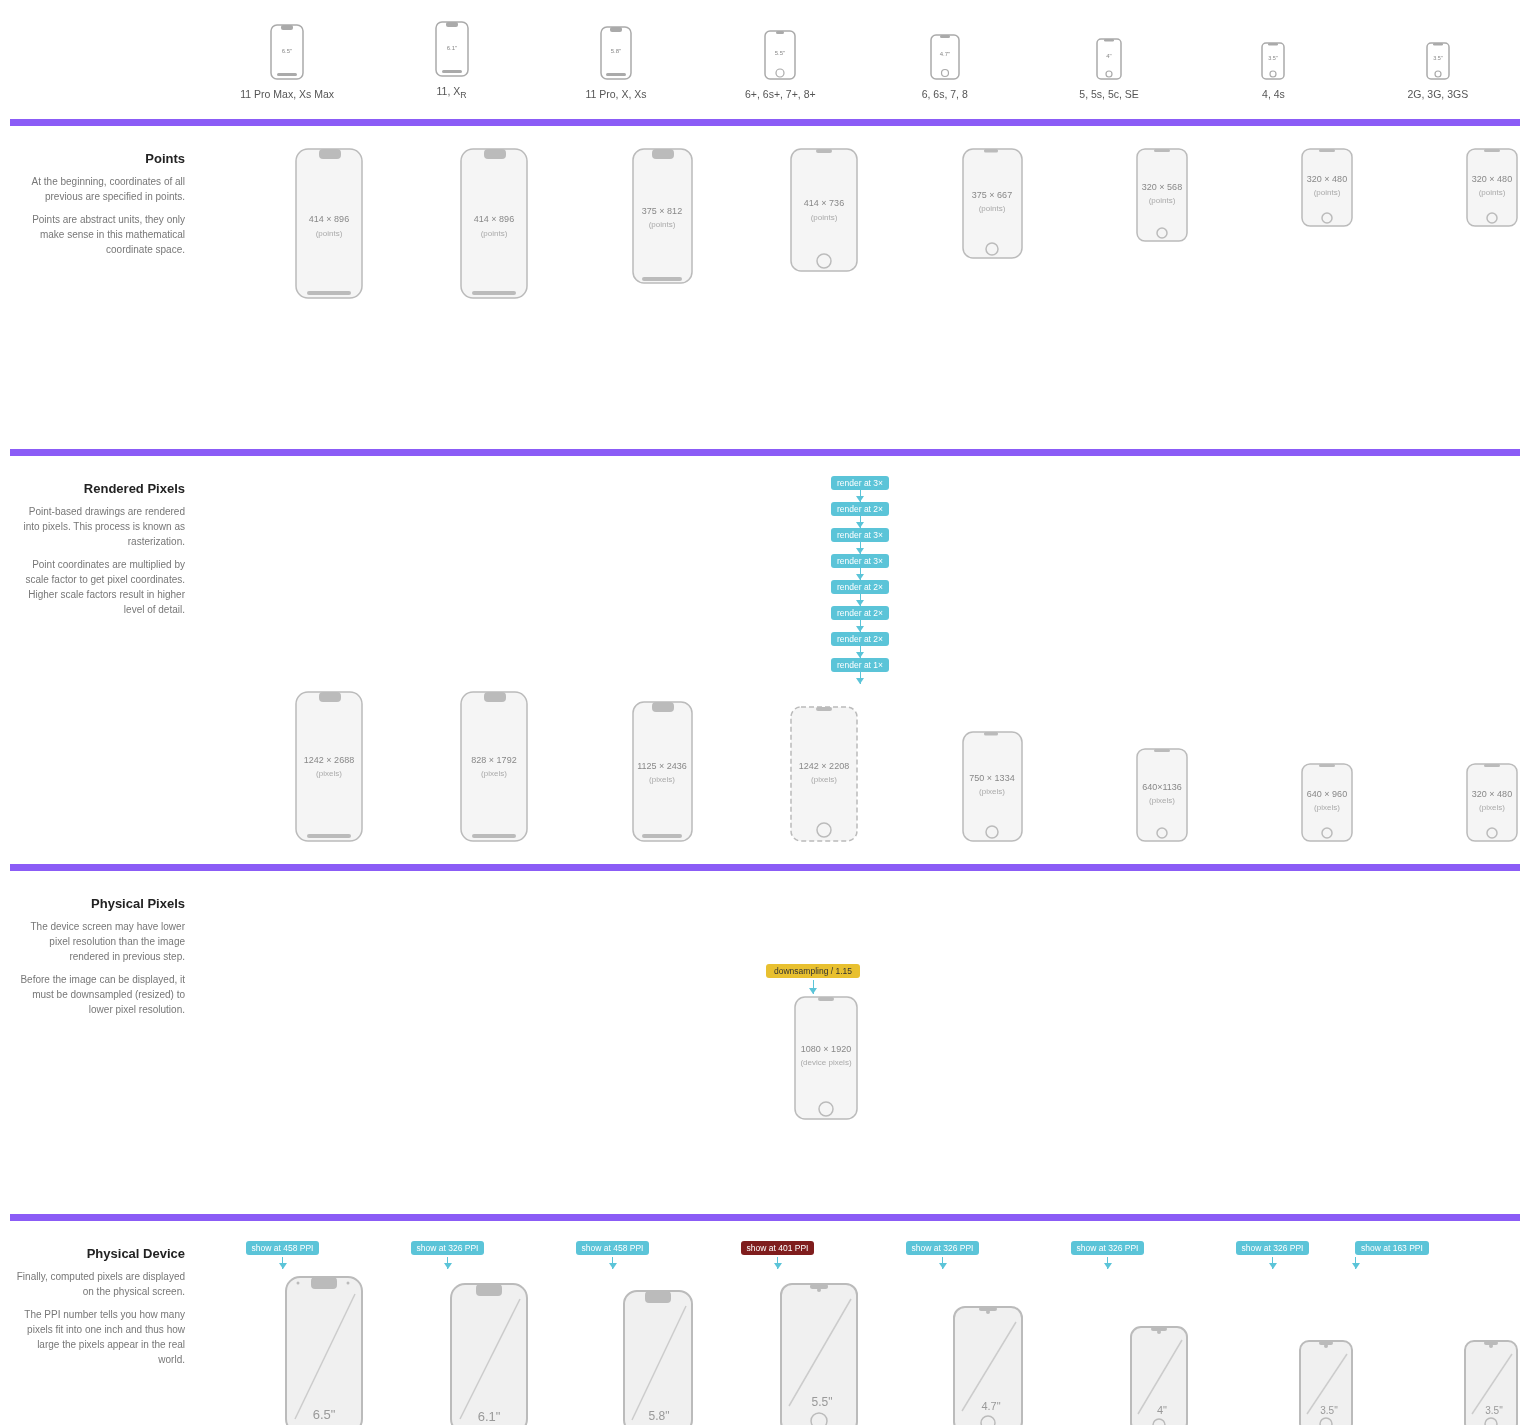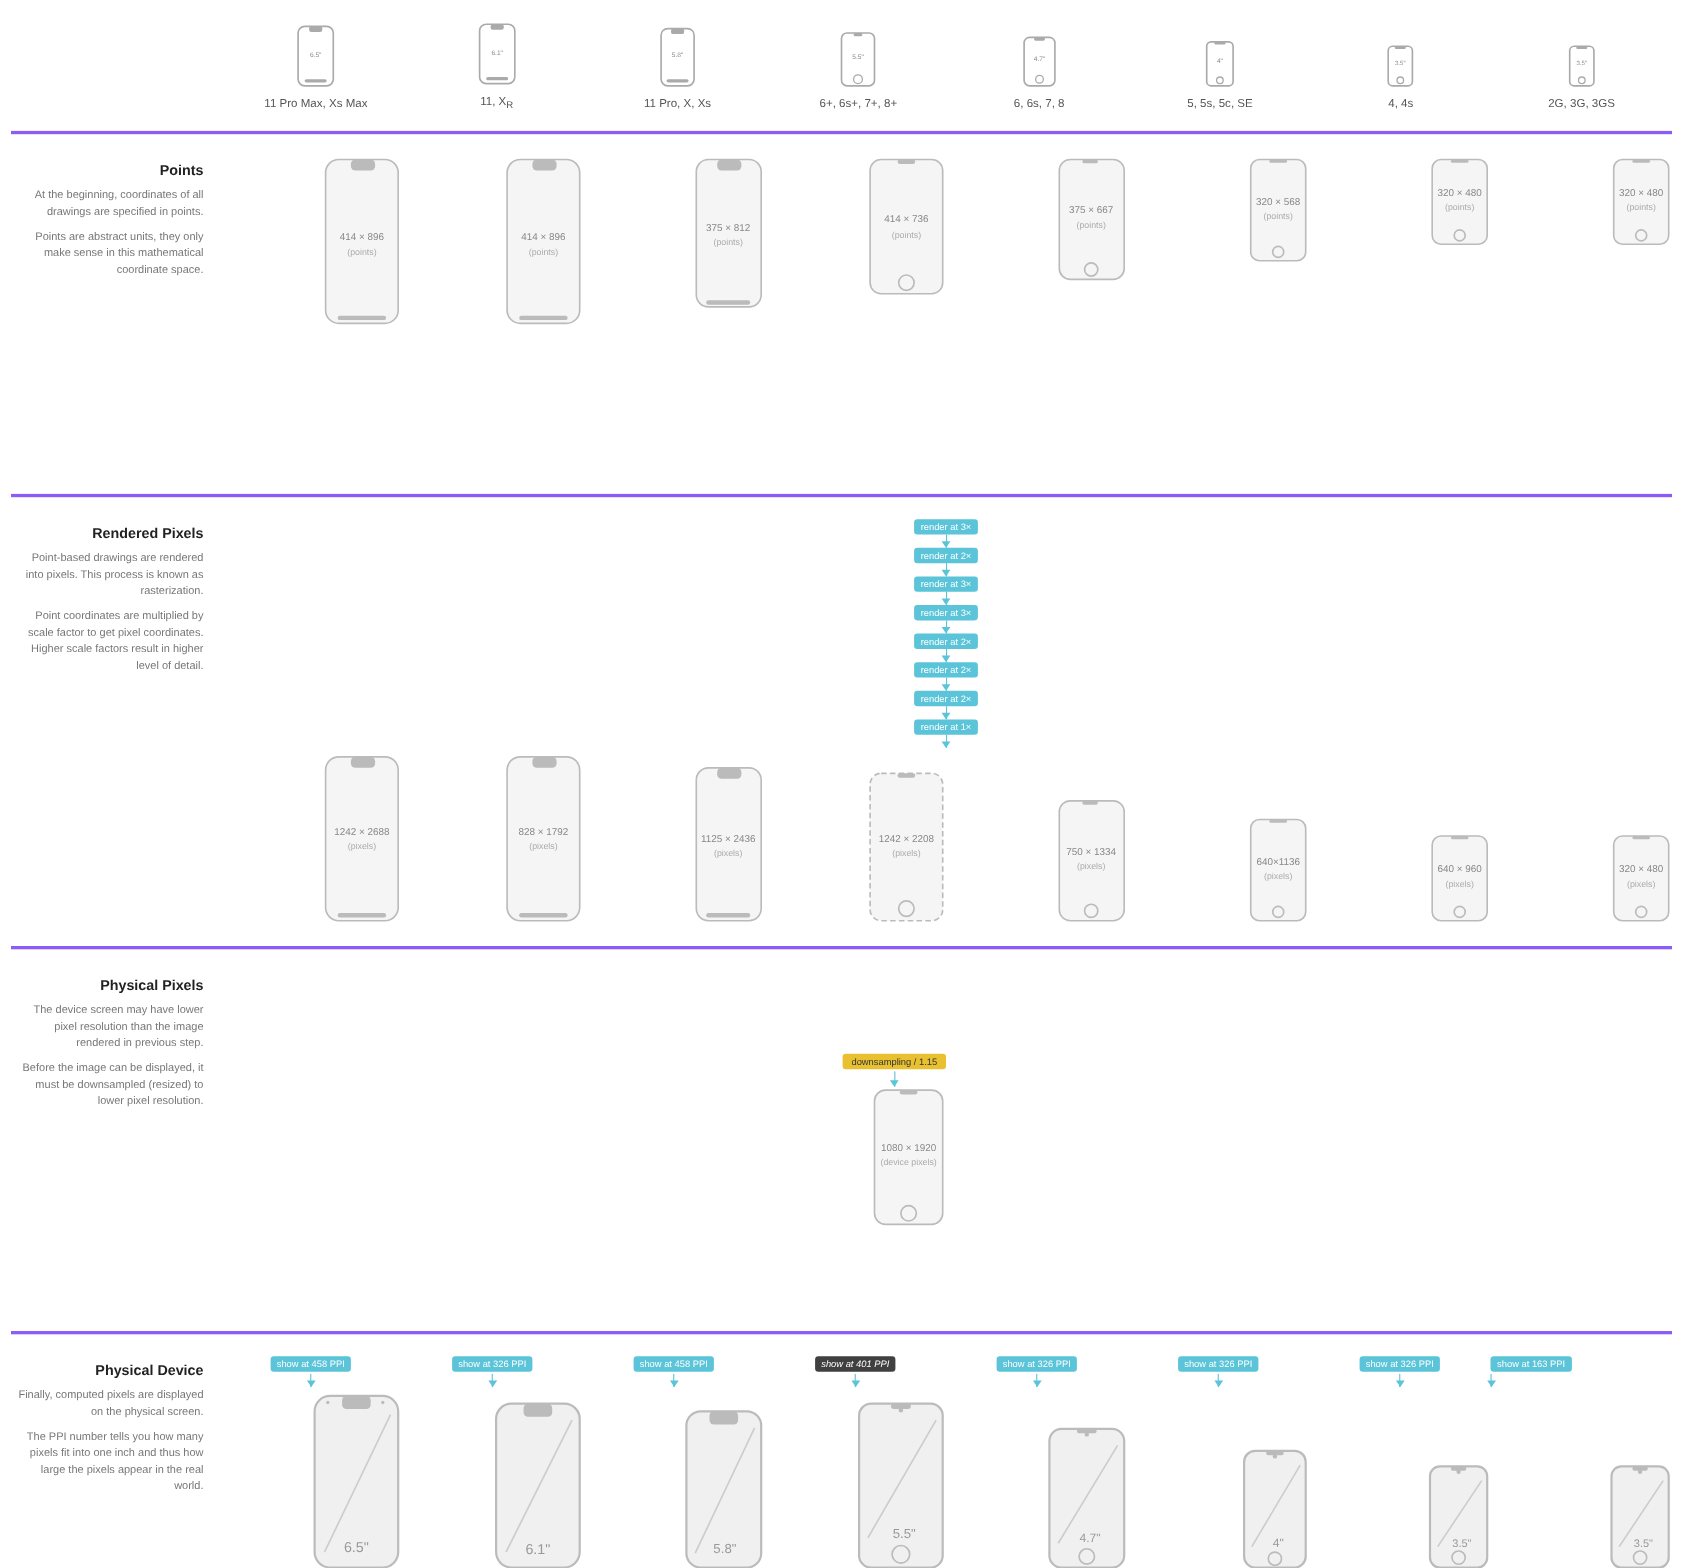--- a/index.html
+++ b/index.html
@@ -43,21 +43,21 @@
       font-size: 10.5px;
       color: #555;
       text-align: center;
       line-height: 1.3;
     }
 
     
     .section-row {
       display: flex;
       flex-direction: row;
-      border-top: 3px solid #8b5cf6;
+      border-top: 7px solid #8b5cf6;
       padding: 20px 0;
       min-height: 330px;
     }
 
     .section-label {
       width: 190px;
       min-width: 190px;
       padding-right: 15px;
       padding-top: 5px;
       text-align: right;
@@ -195,21 +195,21 @@
         </svg>
       </div>
       <div class="device-name">2G, 3G, 3GS</div>
     </div>
 
   </div>
 
   <div class="section-row">
     <div class="section-label">
       <div class="section-title">Points</div>
-      <div class="section-desc">At the beginning, coordinates of all drawings are specified in points.</div>
+      <div class="section-desc">At the beginning, coordinates of all previous are specified in points.</div>
       <div class="section-desc">Points are abstract units, they only make sense in this mathematical coordinate space.</div>
     </div>
     <div class="section-content">
 
       <div class="phone-wrapper">
         <div style="position:relative; display:inline-block;">
           <svg width="72" height="155" viewBox="0 0 72 155">
             <rect x="3" y="3" width="66" height="149" rx="12" ry="12" fill="#f5f5f5" stroke="#bbb" stroke-width="1.5"></rect>
             <rect x="26" y="3" width="22" height="10" rx="4" fill="#bbb"></rect>
             <rect x="14" y="145" width="44" height="4" rx="2" fill="#bbb"></rect>
@@ -508,21 +508,21 @@
         </div>
 
         <div style="flex:1; display:flex; flex-direction:column; align-items:center;">
           <div style="background:#5bc4d8; color:#fff; font-size:8.5px; padding:2px 6px; border-radius:3px; white-space:nowrap;">show at 458 PPI</div>
           <div style="width:1px; height:12px; background:#5bc4d8; position:relative; margin-top:2px;">
             <div style="position:absolute; bottom:0; left:50%; transform:translateX(-50%); border-left:4px solid transparent; border-right:4px solid transparent; border-top:6px solid #5bc4d8;"></div>
           </div>
         </div>
 
         <div style="flex:1; display:flex; flex-direction:column; align-items:center;">
-          <div style="background:#404040; color:#fff; font-size:8.5px; padding:2px 6px; border-radius:3px; white-space:nowrap;font-style:italic;">show at 401 PPI</div>
+          <div style="background:#7f1d1d; color:#fff; font-size:8.5px; padding:2px 6px; border-radius:3px; white-space:nowrap;">show at 401 PPI</div>
           <div style="width:1px; height:12px; background:#5bc4d8; position:relative; margin-top:2px;">
             <div style="position:absolute; bottom:0; left:50%; transform:translateX(-50%); border-left:4px solid transparent; border-right:4px solid transparent; border-top:6px solid #5bc4d8;"></div>
           </div>
         </div>
 
         <div style="flex:1; display:flex; flex-direction:column; align-items:center;">
           <div style="background:#5bc4d8; color:#fff; font-size:8.5px; padding:2px 6px; border-radius:3px; white-space:nowrap;">show at 326 PPI</div>
           <div style="width:1px; height:12px; background:#5bc4d8; position:relative; margin-top:2px;">
             <div style="position:absolute; bottom:0; left:50%; transform:translateX(-50%); border-left:4px solid transparent; border-right:4px solid transparent; border-top:6px solid #5bc4d8;"></div>
           </div>

